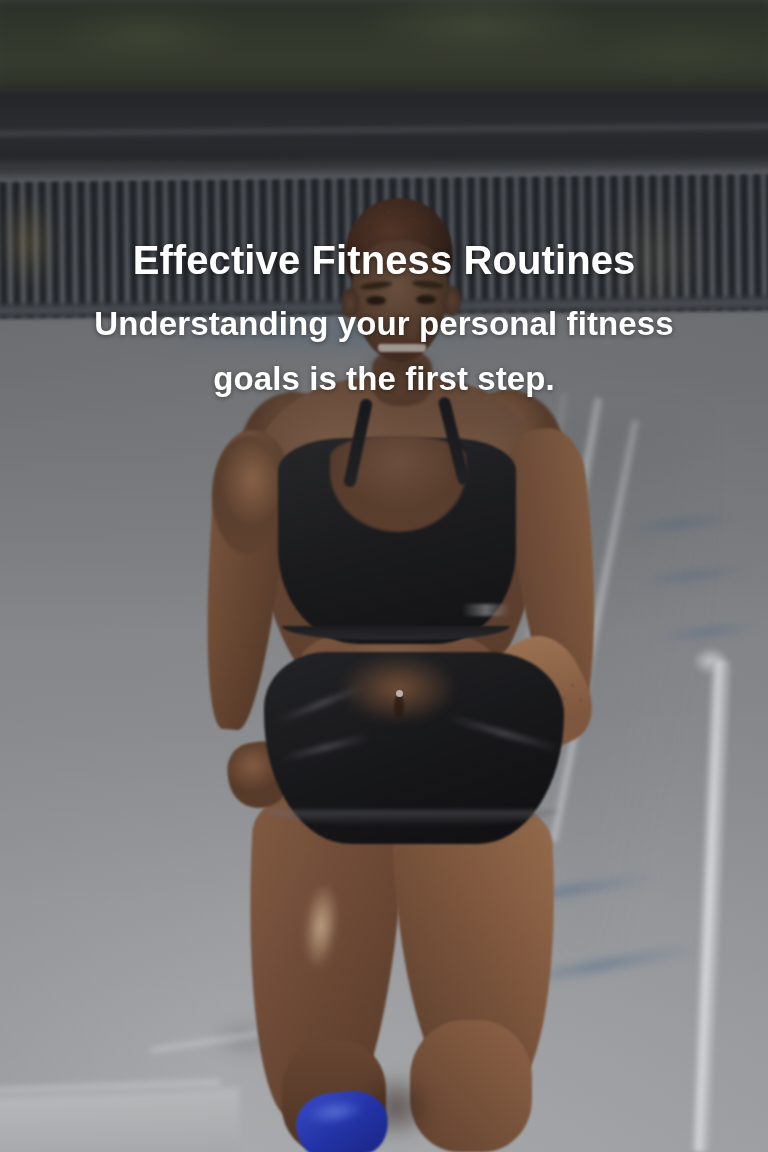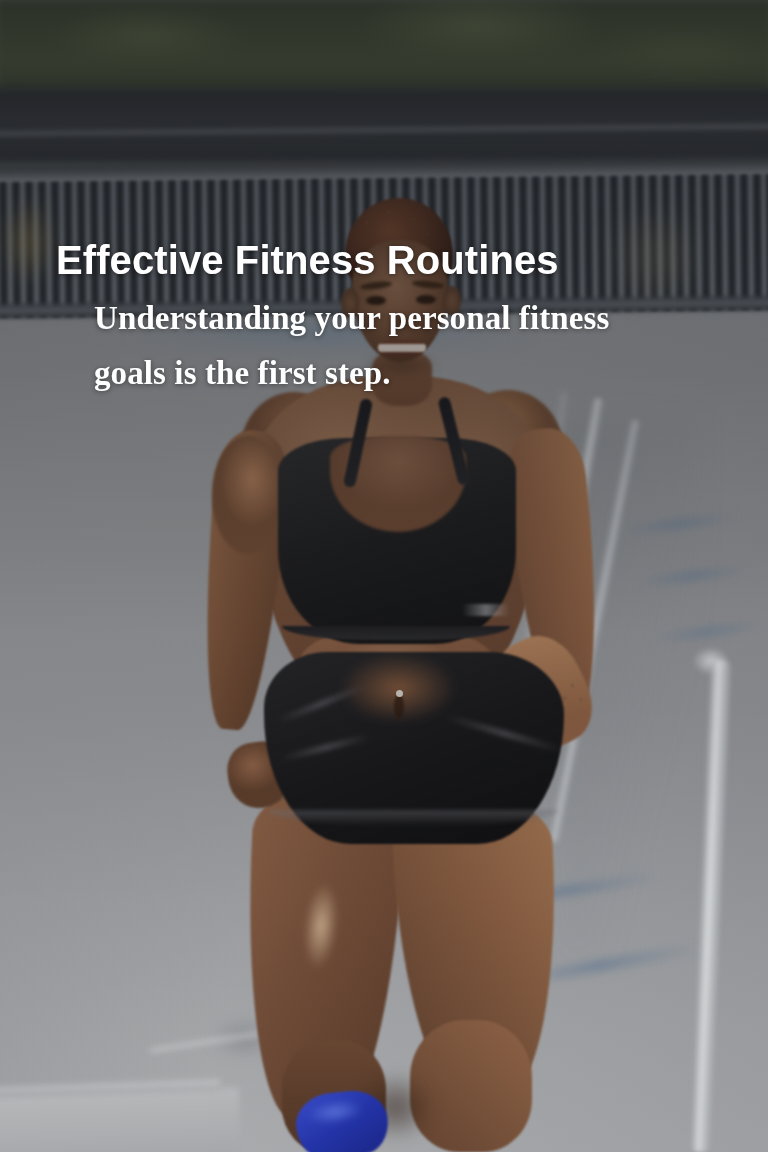--- a/index.html
+++ b/index.html
@@ -590,42 +590,42 @@
         rgba(30,32,36,.08) 78%,
         rgba(30,32,36,.10) 100%);
     pointer-events: none;
   }
 
   
   .text-block {
     position: absolute;
     left: 0; right: 0;
     top: 238px;
+    text-align: center;
     padding: 0 56px;
     z-index: 5;
   }
   .headline {
     margin: 0;
     color: #ffffff;
     font-size: 40px;
     font-weight: 700;
     letter-spacing: .1px;
     line-height: 1.12;
     text-shadow: 0 1px 5px rgba(0,0,0,.45);
   }
   .subhead {
-    margin: 8px auto 0;
+    margin: 14px auto 0;
     max-width: 580px;
     color: #ffffff;
     font-size: 33px;
     font-weight: 700;
     line-height: 1.66;
     letter-spacing: .1px;
     text-shadow: 0 1px 5px rgba(0,0,0,.45);
-    font-family: Liberation Serif, serif;
   }
 
   .watermark {
     position: absolute;
     left: 0; right: 0;
     top: 1036px;
     text-align: center;
     color: #ffffff;
     font-size: 34px;
     font-weight: 700;

